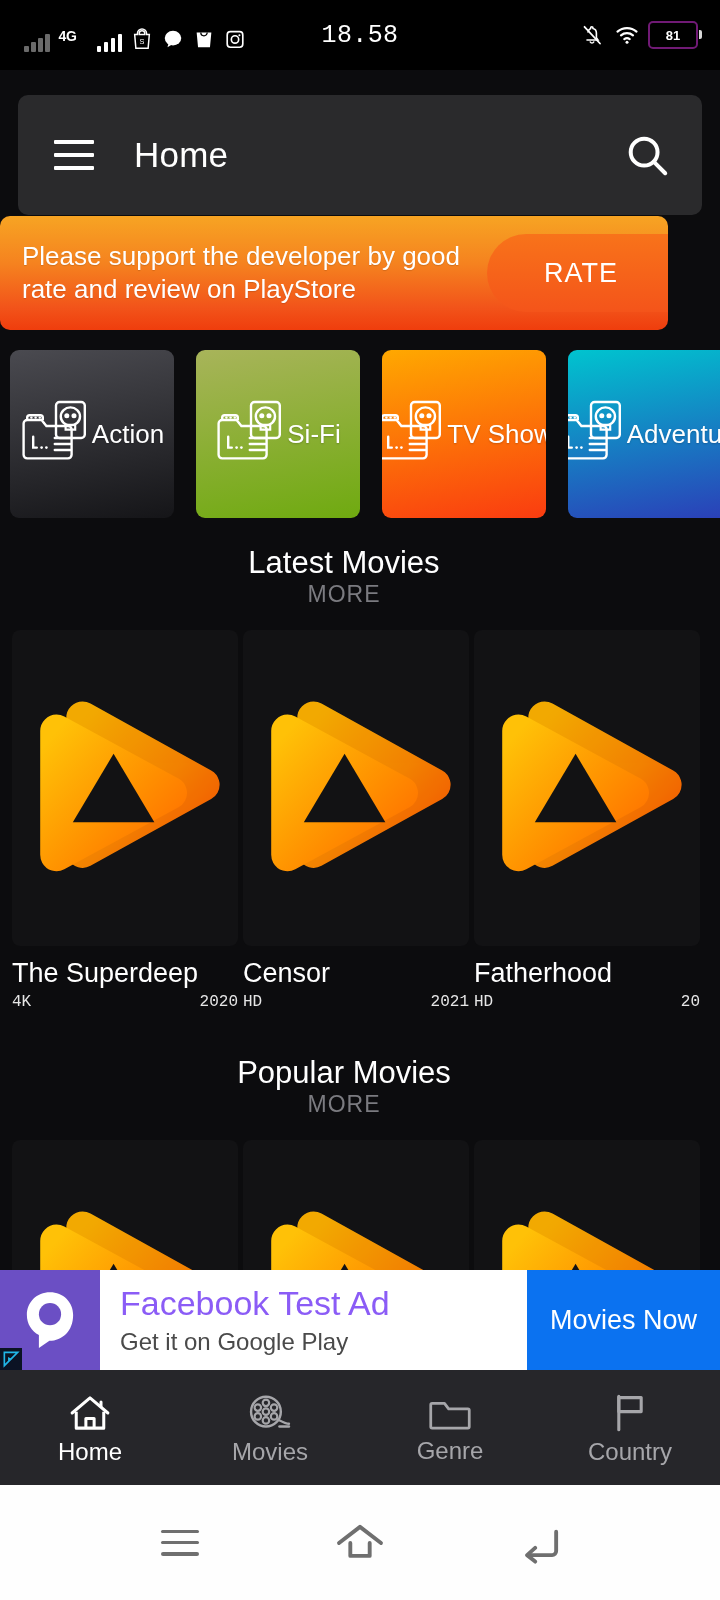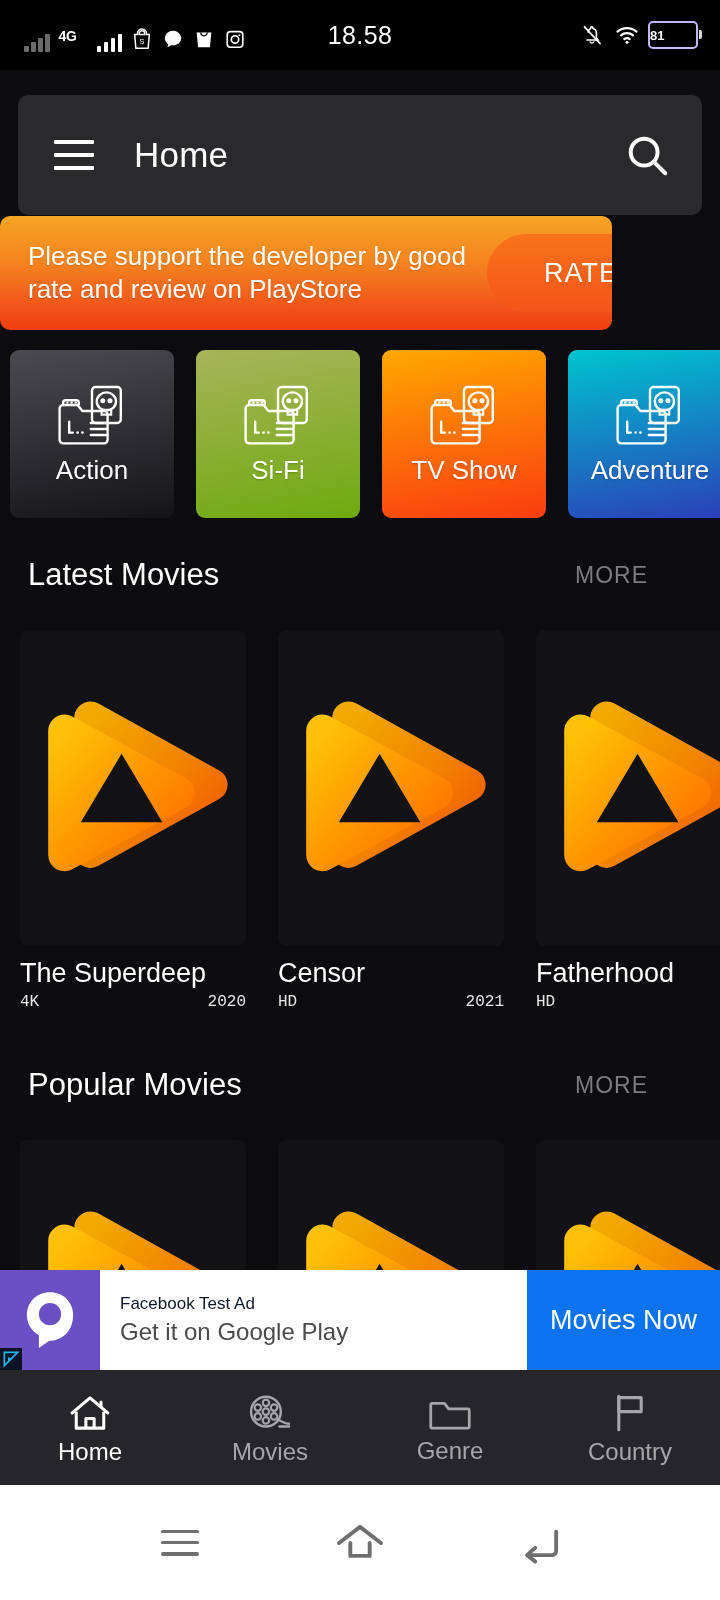--- a/index.html
+++ b/index.html
@@ -76,37 +76,38 @@
     display: block;
     margin-bottom: 1px;
   }
   .sb-center {
     position: absolute;
     left: 0; right: 0;
     text-align: center;
     color: #fff;
     font-size: 25px;
     letter-spacing: 0.4px;
+    font-family: Liberation Mono, monospace;
   }
   .sb-right {
     position: absolute;
     right: 22px;
     display: flex;
     align-items: center;
     gap: 12px;
   }
   .battery {
     position: relative;
     width: 46px;
     height: 24px;
-    border: 2px solid #c4b5fd;
+    border: 2px solid #701a75;
     border-radius: 5px;
     display: flex;
     align-items: center;
-    justify-content: flex-start;
+    justify-content: center;
   }
   .battery::after {
     content: "";
     position: absolute;
     right: -6px;
     top: 7px;
     width: 3px;
     height: 9px;
     background: #d8d8d8;
     border-radius: 0 2px 2px 0;
@@ -158,28 +159,28 @@
     margin-left: 40px;
     flex: 1;
     letter-spacing: 0.2px;
   }
   .search-icon svg { display: block; }
 
   
   .rate-banner {
     position: absolute;
     top: 216px; left: 0;
-    width: 612px;
+    width: 668px;
     height: 114px;
     background: linear-gradient(180deg, #f7a423 0%, #f5821f 42%, #f2541a 80%, #ef3d0d 100%);
     border-radius: 10px;
     display: flex;
     align-items: center;
     box-sizing: border-box;
-    padding-left: 28px;
+    padding-left: 22px;
     overflow: hidden;
   }
   .rate-text {
     color: #fff;
     font-size: 26px;
     line-height: 1.28;
     max-width: 460px;
     text-shadow: 0 1px 1px rgba(0,0,0,0.14);
   }
   .rate-btn {
@@ -212,66 +213,67 @@
     padding-left: 10px;
     box-sizing: border-box;
     overflow: hidden;
   }
   .cat-card {
     width: 164px;
     height: 168px;
     flex: 0 0 164px;
     border-radius: 9px;
     display: flex;
-    flex-direction: column;
+    flex-direction: row;
     align-items: center;
     justify-content: center;
     cursor: pointer;
     overflow: hidden;
   }
   .cat-icon { margin-bottom: 4px; }
   .cat-icon svg { display: block; }
   .cat-label {
     color: #fff;
     font-size: 26px;
     white-space: nowrap;
     text-shadow: 0 1px 2px rgba(0,0,0,0.2);
   }
 
   
   .section-head {
     position: absolute;
-    left: 2px;
+    left: 8px;
     width: 674px;
     height: 60px;
     display: flex;
     align-items: center;
     box-sizing: border-box;
     padding: 0 28px 0 26px;
+    flex-direction: column;
   }
   .section-title {
     color: #ffffff;
     font-size: 31px;
     flex: 1;
   }
   .section-more {
     color: #7b7b80;
     font-size: 23px;
     letter-spacing: 1px;
     cursor: pointer;
   }
 
   
   .movie-row {
     position: absolute;
     left: 0;
     width: 720px;
     display: flex;
-    gap: 32px;
-    padding-left: 20px;
+    gap: 5px;
+    padding-left: 12px;
     box-sizing: border-box;
     overflow: hidden;
   }
   .movie-card {
     width: 226px;
     flex: 0 0 226px;
     cursor: pointer;
   }
   .poster {
     position: relative;
@@ -337,22 +339,22 @@
   .adchoices svg { display: block; }
   .ad-body {
     flex: 1;
     display: flex;
     flex-direction: column;
     justify-content: center;
     padding-left: 20px;
     box-sizing: border-box;
   }
   .ad-title {
-    color: #0f172a;
-    font-size: 17px;
+    color: #8b5cf6;
+    font-size: 34px;
     line-height: 1.15;
   }
   .ad-sub {
     color: #4a4a4a;
     font-size: 24px;
     margin-top: 5px;
   }
   .ad-cta {
     width: 193px;
     flex: 0 0 193px;

